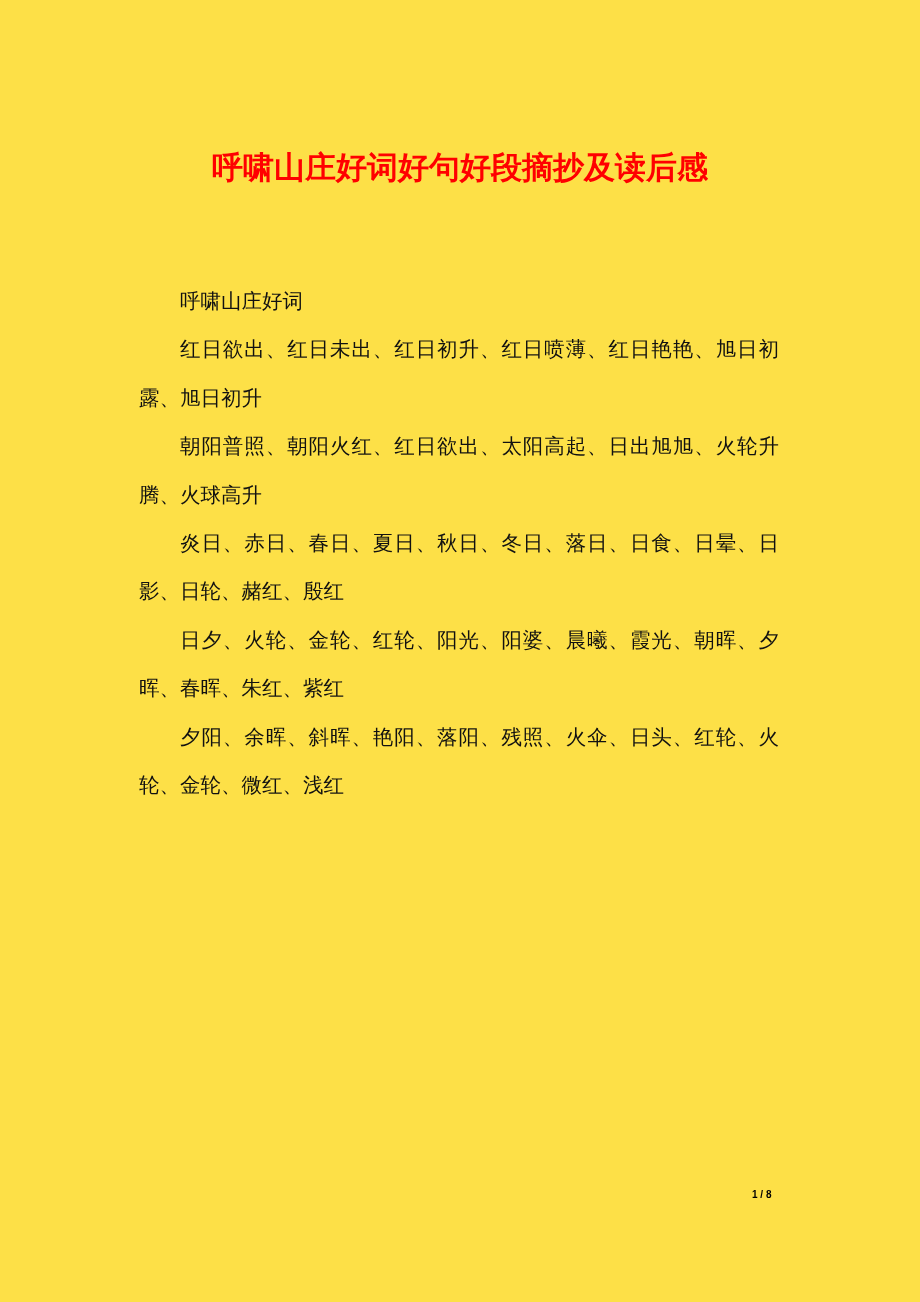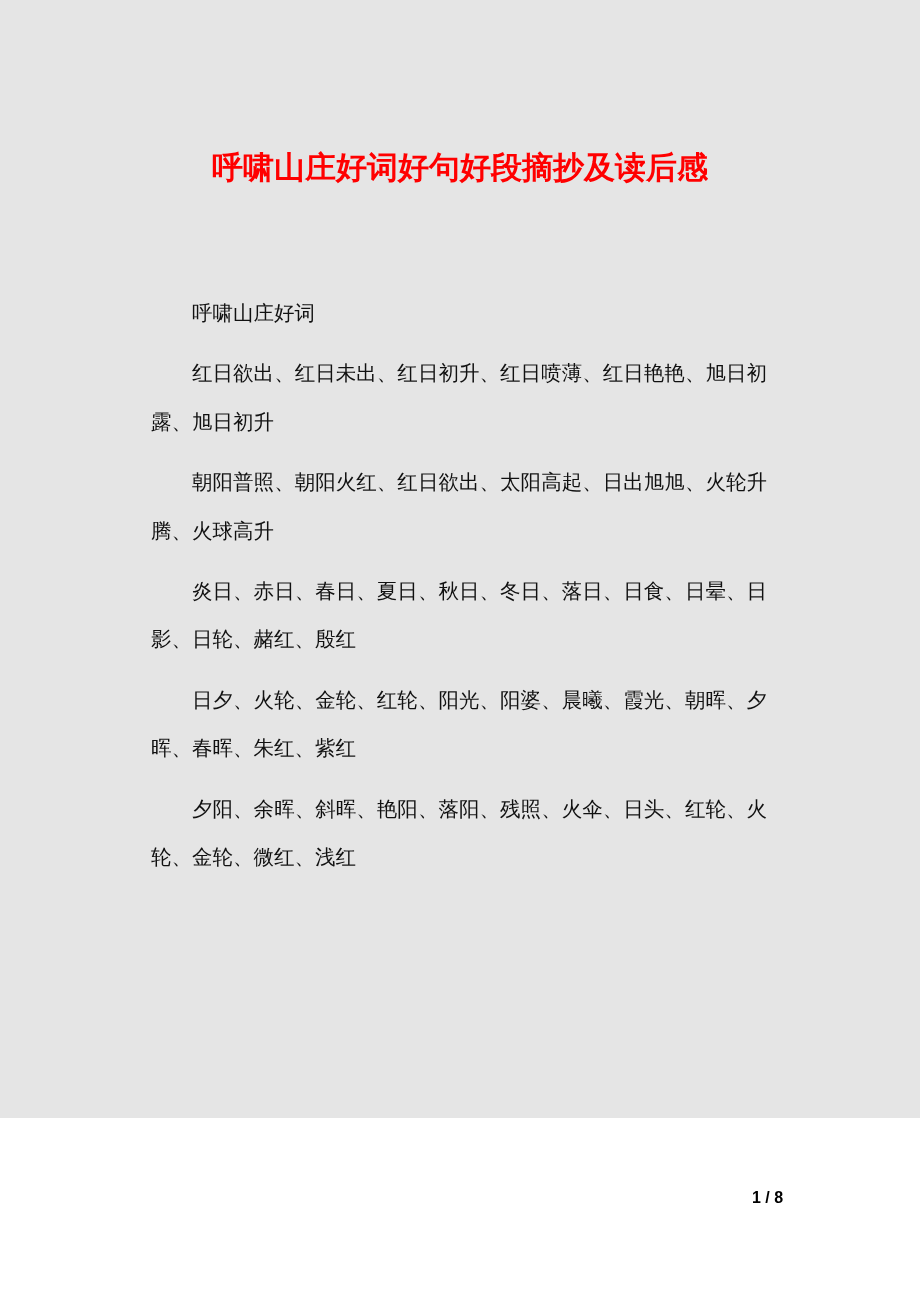--- a/index.html
+++ b/index.html
@@ -1,33 +1,33 @@
 <!DOCTYPE html>
 <html><head>
   <meta charset="utf-8">
   <style>
     html, body { margin: 0; padding: 0; background: #ffffff; }
     body { width: 920px; height: 1302px; position: relative; overflow: hidden; }
-    .page { position: absolute; left: 0; top: 0; width: 920px; height: 1118px; background: #e5e5e5; }
+    .page { position: absolute; left: 0; top: 0; width: 920px; height: 1302px; background: #fde047; }
     .title {
       position: absolute; left: 0; top: 145px; width: 920px; text-align: center;
       font-family: "DejaVu Serif", "Liberation Serif", serif;
       font-size: 31px; font-weight: bold; color: #ff0000; letter-spacing: 0px;
       line-height: 44px;
     }
     .body-text {
       position: absolute; left: 139px; top: 277px; width: 640px;
       font-family: "DejaVu Sans", "Liberation Sans", sans-serif;
       font-size: 20.5px; color: #111; line-height: 48.4px;
     }
-    .para { margin: 12px; text-indent: 2em; text-align: justify; word-break: break-all; }
+    .para { margin: 0; text-indent: 2em; text-align: justify; word-break: break-all; }
     .page-num {
       position: absolute; left: 752px; top: 1189px;
       font-family: "Liberation Sans", "DejaVu Sans", sans-serif;
-      font-size: 16px; font-weight: bold; color: #000;
+      font-size: 10px; font-weight: bold; color: #000;
     }
   </style>
 </head>
 <body>
 
 <div class="page">
   <div class="title">呼啸山庄好词好句好段摘抄及读后感</div>
 
   <div class="body-text">
     <p class="para">呼啸山庄好词</p>

